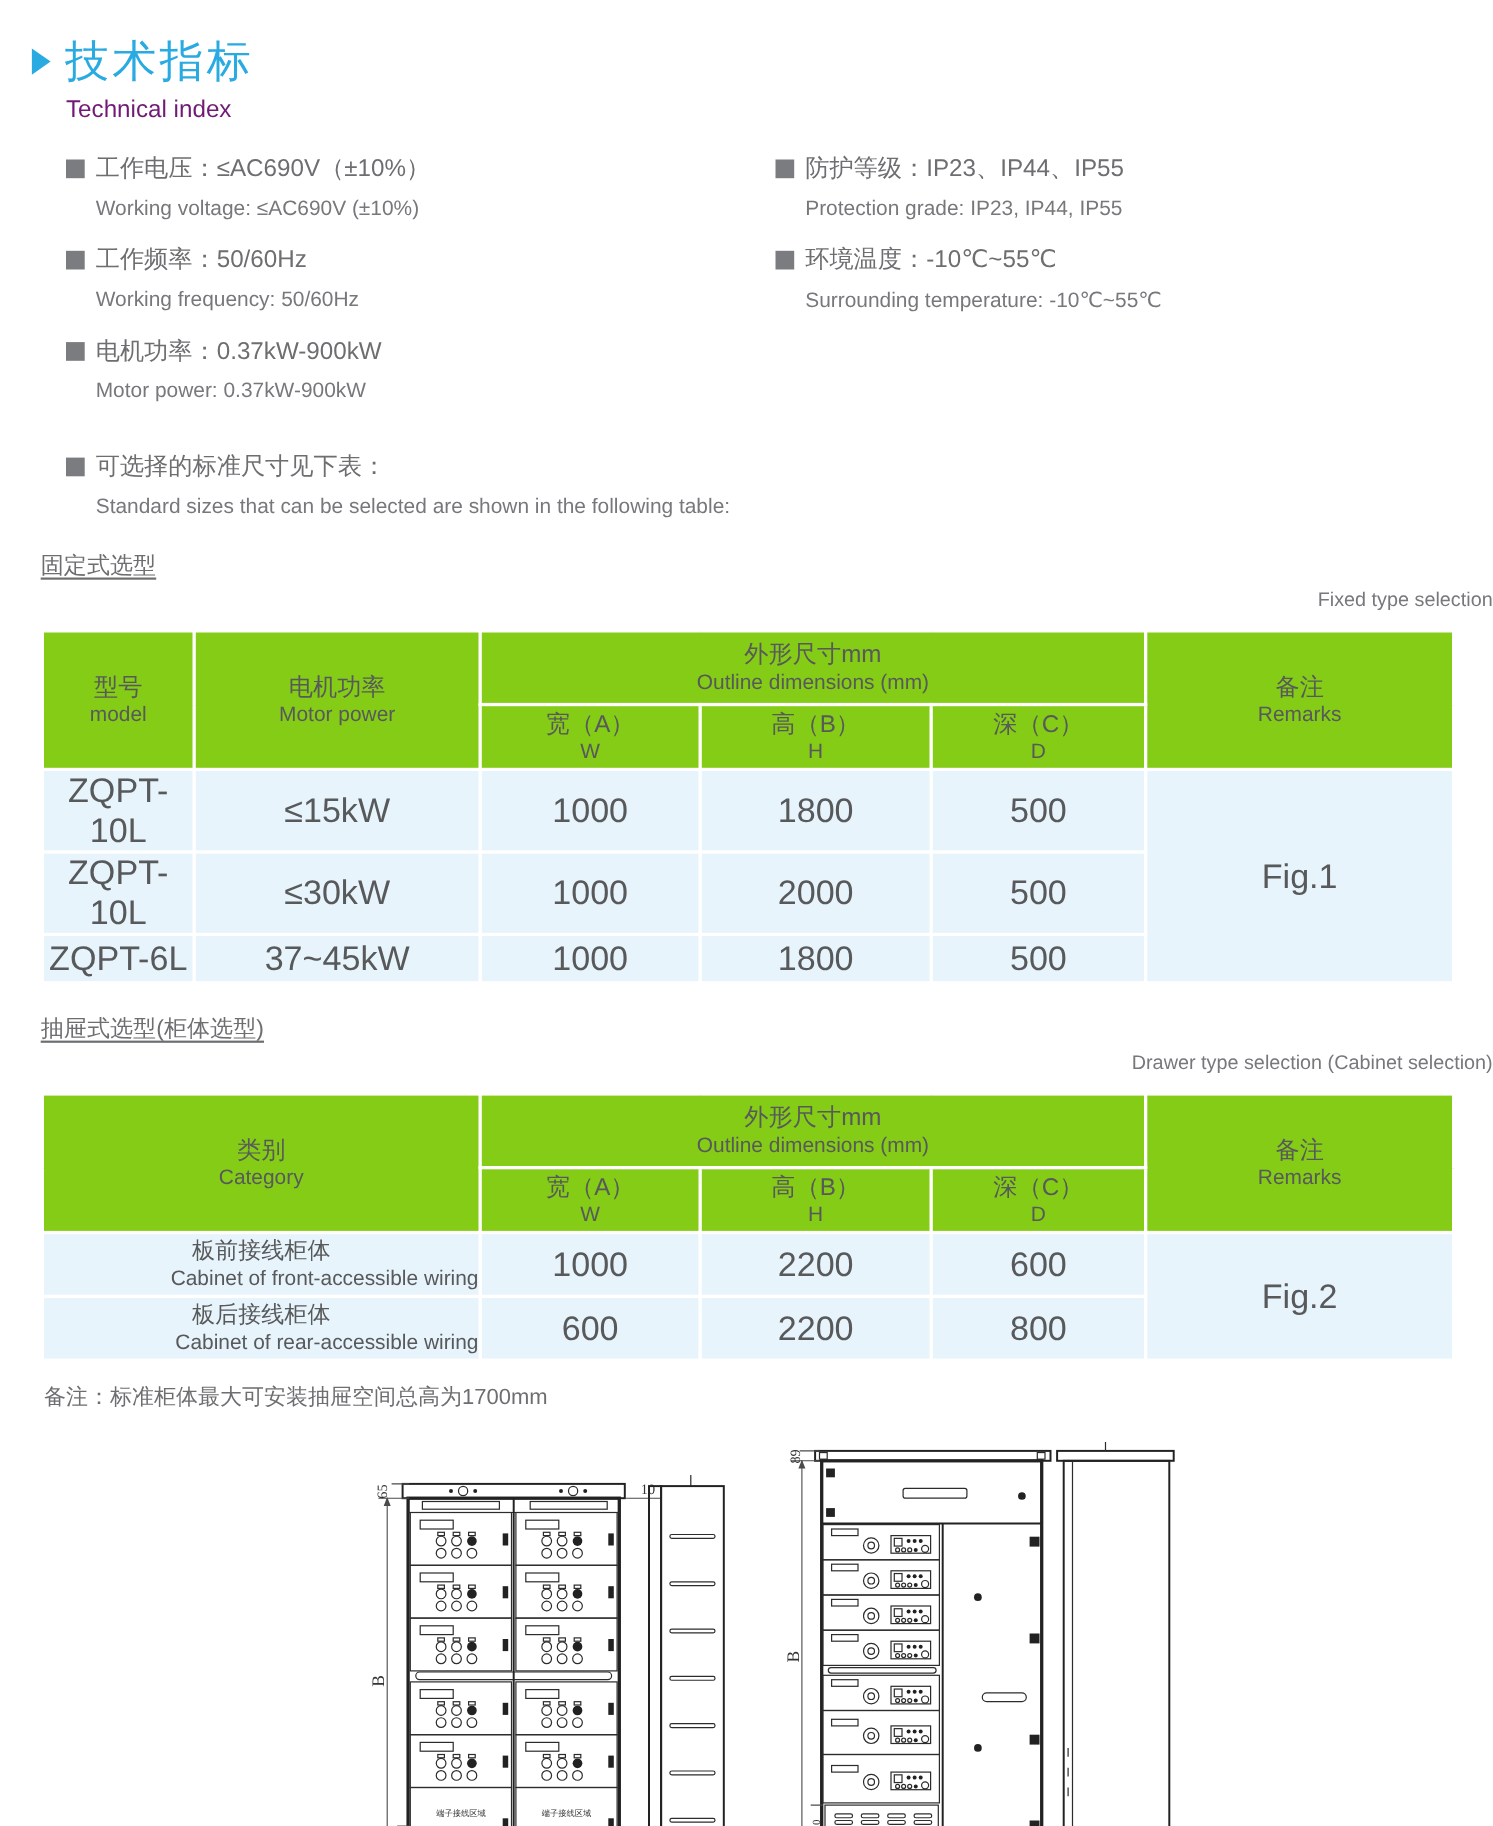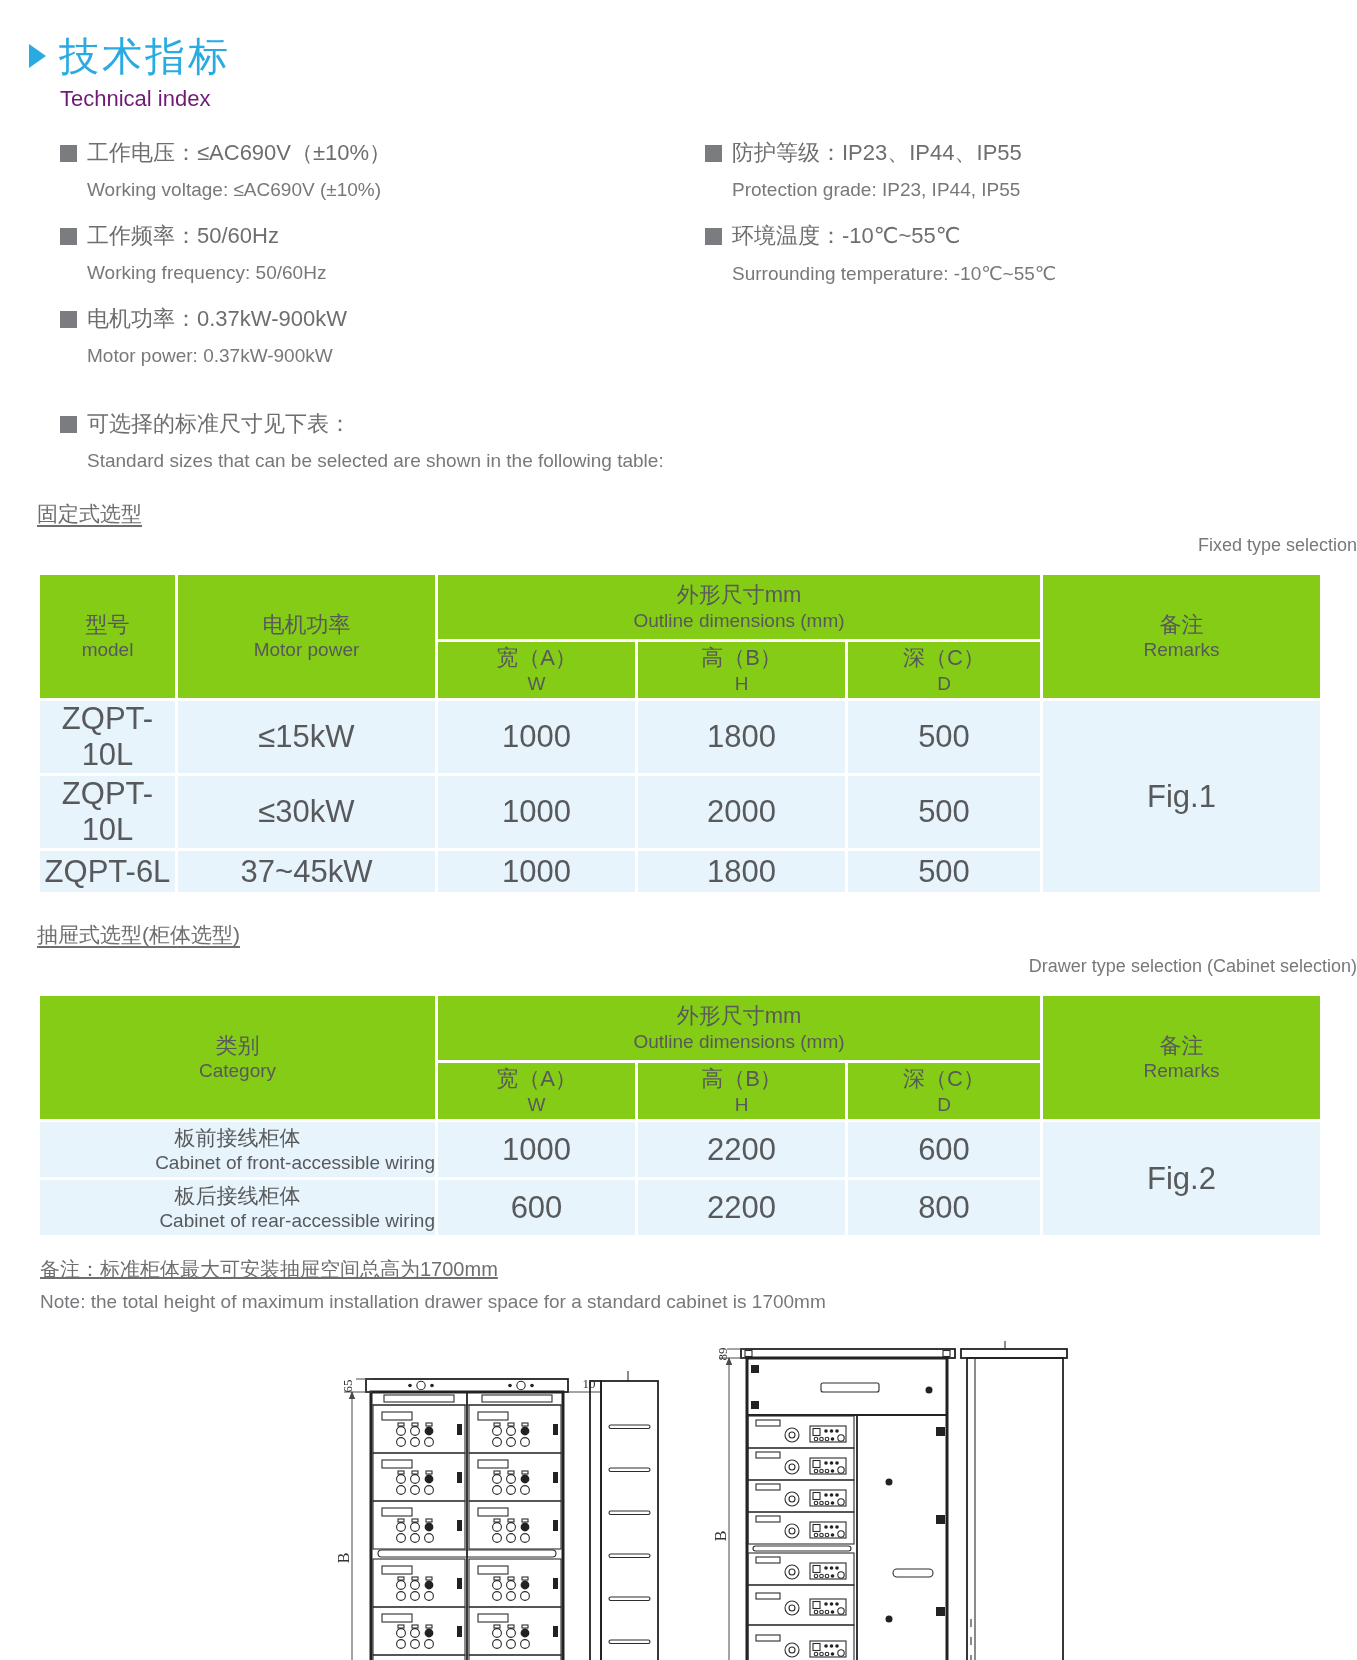--- a/index.html
+++ b/index.html
@@ -35,21 +35,21 @@
   .cell-zh{font-size:21px;line-height:1.3;}
   .cell-en{font-size:19px;line-height:1.3;text-align:right;}
   .t1 thead tr.r1 th{height:64px;}
   .t1 thead tr.r2 th{height:56px;}
   .t1 tbody tr{height:44px;}
   .t2 thead tr.r1 th{height:64px;}
   .t2 thead tr.r2 th{height:56px;}
   .t2 tbody tr{height:58px;}
   
   .note{margin:18px 0 0 40px;}
-  .note-zh{font-size:20px;color:#6d6e70;text-decoration:underline;}
+  .note-zh{font-size:20px;color:#6d6e70;}
   .note-en{font-size:19px;color:#77787b;margin-top:8px;}
   
   .figures{display:flex;align-items:flex-end;gap:38px;margin:6px 0 0 332px;}
   .t{fill:none;stroke:#222;stroke-width:3;}
   .m{fill:none;stroke:#222;stroke-width:1.8;}
   .c1{fill:none;stroke:#2c2c2c;stroke-width:1.1;}
   .fk{fill:#222;stroke:none;}
   .d{stroke:#4a4a4a;stroke-width:1;fill:none;}
   .dt{font-size:13px;fill:#333;font-family:"Liberation Serif","DejaVu Serif",serif;}
   .dtL{font-size:16px;fill:#333;font-family:"Liberation Serif","DejaVu Serif",serif;}
@@ -255,21 +255,20 @@
         </td>
         <td class="cell-num">600</td>
         <td class="cell-num">2200</td>
         <td class="cell-num">800</td>
       </tr>
     </tbody>
   </table>
 
   <div class="note">
     <div class="note-zh">备注：标准柜体最大可安装抽屉空间总高为1700mm</div>
-    <div class="note-en">Note: the total height of maximum installation drawer space for a standard cabinet is 1700mm</div>
   </div>
 
   <div class="figures">
 
     <svg width="335" height="470" viewBox="0 0 335 470">
       <defs>
         <marker id="f1a" markerWidth="9" markerHeight="8" refX="7" refY="4" orient="auto-start-reverse">
           <path d="M0,0.8 L8,4 L0,7.2 z" fill="#4a4a4a"></path>
         </marker>
         <g id="f1cell">

